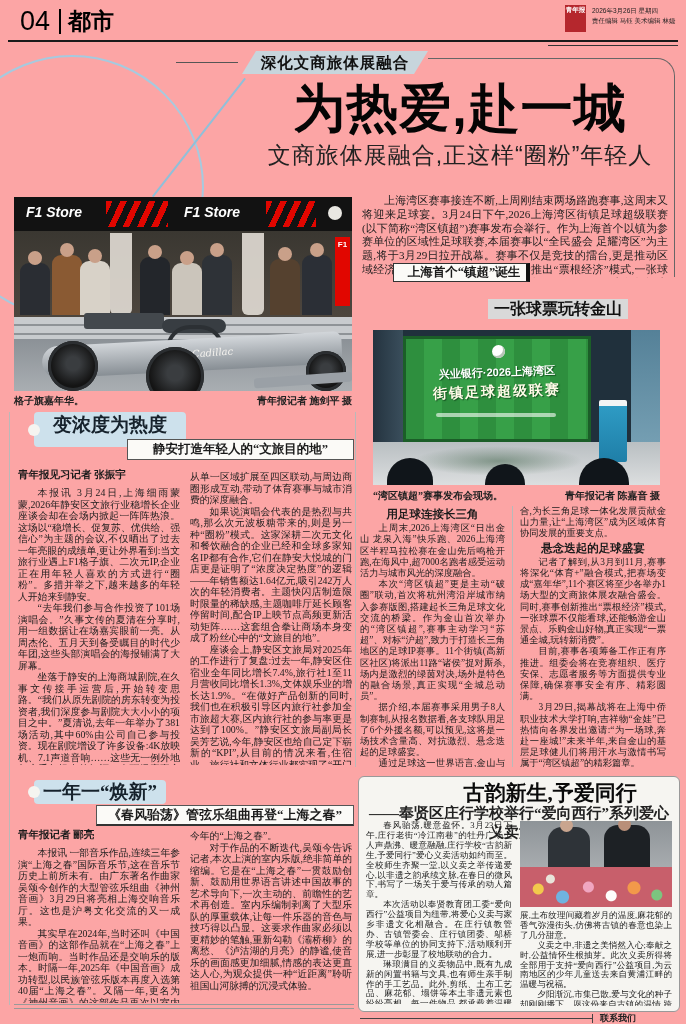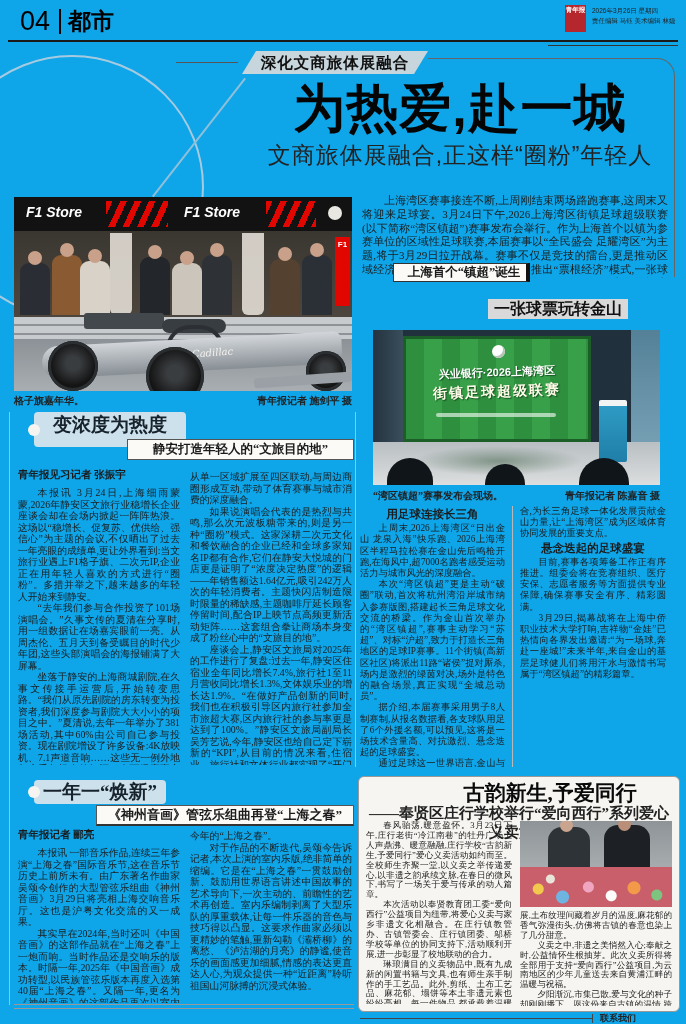--- a/index.html
+++ b/index.html
@@ -1,16 +1,16 @@
 <!DOCTYPE html>
 <html><head>
 <meta charset="utf-8">
 <style>
   html,body{margin:0;padding:0;background:#d8d7d3;}
-  .page{position:relative;width:686px;height:1024px;margin:0 auto;background:#0ea5e9;
+  .page{position:relative;width:686px;height:1024px;margin:0 auto;background:#fca5a5;
         overflow:hidden;font-family:"Liberation Serif","DejaVu Serif",serif;color:#1b1b1b;}
   .abs{position:absolute;}
   .sans{font-family:"Liberation Sans","DejaVu Sans",sans-serif;}
   .colbody{position:absolute;text-align:justify;overflow:hidden;color:#1c1c1c;}
   .colbody p{margin:0;text-indent:2em;}
   .colbody p.cont{text-indent:0;}
   .colbody p.sub{text-indent:0;text-align:center;font-weight:bold;margin:3px 0;font-size:11.5px;}
   .fs10{font-size:9.8px;line-height:11.5px;}
   .fs93{font-size:9.3px;line-height:11.2px;}
   .fs86{font-size:8.6px;line-height:9.9px;}
@@ -122,21 +122,21 @@
     <p>“去年我们参与合作投资了101场演唱会。”久事文传的夏清在分享时,用一组数据让在场嘉宾眼前一亮。从周杰伦、五月天到备受瞩目的时代少年团,这些头部演唱会的海报铺满了大屏幕。</p>
     <p>坐落于静安的上海商城剧院,在久事文传接手运营后,开始转变思路。“我们从原先剧院的房东转变为投资者,我们深度参与剧院大大小小的项目之中。”夏清说,去年一年举办了381场活动,其中60%由公司自己参与投资。现在剧院增设了许多设备:4K放映机、7.1声道音响……这些无一例外地都广受年轻人的好评。在顶级赛事方面,久事文传同样有所布局,每年久事文传都会配合F1中国大奖赛打造“格子旗嘉年华”,今年已</p>
   </div>
   <div class="colbody fs10" style="left:190px;top:471px;width:162px;height:294px;">
     <p class="cont">从单一区域扩展至四区联动,与周边商圈形成互动,带动了体育赛事与城市消费的深度融合。</p>
     <p>如果说演唱会代表的是热烈与共鸣,那么次元波板糖带来的,则是另一种“圈粉”模式。这家深耕二次元文化和餐饮融合的企业已经和全球多家知名IP都有合作,它们在静安大悦城的门店更是证明了“浓度决定热度”的逻辑——年销售额达1.64亿元,吸引242万人次的年轻消费者。主题快闪店制造限时限量的稀缺感,主题咖啡厅延长顾客停留时间,配合IP上映节点高频更新活动矩阵……这套组合拳让商场本身变成了粉丝心中的“文旅目的地”。</p>
     <p>座谈会上,静安区文旅局对2025年的工作进行了复盘:过去一年,静安区住宿业全年同比增长7.4%,旅行社1至11月营收同比增长1.3%,文体娱乐业的增长达1.9%。“在做好产品创新的同时,我们也在积极引导区内旅行社参加全市旅超大赛,区内旅行社的参与率更是达到了100%。”静安区文旅局副局长吴芳艺说,今年,静安区也给自己定下崭新的“KPI”,从目前的情况来看,住宿业、旅行社和文体行业都实现了“开门红”。“我们也期待今年继续交出一份让大家满意的答卷!”</p>
   </div>
 
   <div class="tab" style="left:34px;top:780px;width:132px;height:24px;line-height:24px;font-size:19px;"><span class="notch"></span><span>一年一“焕新”</span></div>
-  <div class="boxtitle" style="left:96px;top:805px;width:256px;height:18px;line-height:18px;font-size:13px;border-bottom:2px solid #333;">《神州音画》管弦乐组曲再登“上海之春”</div>
+  <div class="boxtitle" style="left:96px;top:805px;width:256px;height:18px;line-height:18px;font-size:13px;border-bottom:2px solid #333;">《春风骀荡》管弦乐组曲再登“上海之春”</div>
   <div class="abs" style="left:18px;top:828px;font-size:10.5px;font-weight:bold;">青年报记者 郦亮</div>
   <div class="colbody fs10" style="left:18px;top:847px;width:162px;height:156px;">
     <p>本报讯 一部音乐作品,连续三年参演“上海之春”国际音乐节,这在音乐节历史上前所未有。由广东著名作曲家吴颂今创作的大型管弦乐组曲《神州音画》3月29日将亮相上海交响音乐厅。这也是沪粤文化交流的又一成果。</p>
     <p>其实早在2024年,当时还叫《中国音画》的这部作品就在“上海之春”上一炮而响。当时作品还是交响乐的版本。时隔一年,2025年《中国音画》成功转型,以民族管弦乐版本再度入选第40届“上海之春”。又隔一年,更名为《神州音画》的这部作品再次以室内乐版本来到</p>
   </div>
   <div class="colbody fs10" style="left:190px;top:830px;width:162px;height:172px;">
     <p class="cont">今年的“上海之春”。</p>
     <p>对于作品的不断迭代,吴颂今告诉记者,本次上演的室内乐版,绝非简单的缩编。它是在“上海之春”一贯鼓励创新、鼓励用世界语言讲述中国故事的艺术导向下,一次主动的、前瞻性的艺术再创造。室内乐编制剥离了大型乐队的厚重载体,让每一件乐器的音色与技巧得以凸显。这要求作曲家必须以更精妙的笔触,重新勾勒《灞桥柳》的离愁、《泸沽湖的月亮》的静谧,使音乐的画面感更加细腻,情感的表达更直达人心,为观众提供一种“近距离”聆听祖国山河脉搏的沉浸式体验。</p>
   </div>
 
@@ -167,20 +167,21 @@
   <div class="colbody fs93" style="left:360px;top:506px;width:145px;height:261px;">
     <p class="sub">用足球连接长三角</p>
     <p>上周末,2026上海湾区“日出金山 龙泉入海”快乐跑、2026上海湾区半程马拉松赛在金山先后鸣枪开跑,在海风中,超7000名跑者感受运动活力与城市风光的深度融合。</p>
     <p>本次“湾区镇超”更是主动“破圈”联动,首次将杭州湾沿岸城市纳入参赛版图,搭建起长三角足球文化交流的桥梁。作为金山首次举办的“湾区镇超”,赛事主动学习“苏超”、对标“沪超”,致力于打造长三角地区的足球IP赛事。11个街镇(高新区社区)将派出11路“诸侯”捉对厮杀,场内是激烈的绿茵对决,场外是特色的融合场景,真正实现“全城总动员”。</p>
     <p>据介绍,本届赛事采用男子8人制赛制,从报名数据看,各支球队用足了6个外援名额,可以预见,这将是一场技术含量高、对抗激烈、悬念迭起的足球盛宴。</p>
     <p>通过足球这一世界语言,金山与湾区城市将实现更深层次的体育文化融</p>
   </div>
   <div class="colbody fs93" style="left:520px;top:506px;width:146px;height:261px;">
     <p class="cont">合,为长三角足球一体化发展贡献金山力量,让“上海湾区”成为区域体育协同发展的重要支点。</p>
     <p class="sub">悬念迭起的足球盛宴</p>
+    <p>记者了解到,从3月到11月,赛事将深化“体育+”融合模式,把赛场变成“嘉年华”,11个赛区将至少各举办1场大型的文商旅体展农融合盛会。同时,赛事创新推出“票根经济”模式,一张球票不仅能看球,还能畅游金山景点、乐购金山好物,真正实现“一票通全城,玩转新消费”。</p>
     <p>目前,赛事各项筹备工作正有序推进。组委会将在竞赛组织、医疗安保、志愿者服务等方面提供专业保障,确保赛事安全有序、精彩圆满。</p>
     <p>3月29日,揭幕战将在上海中侨职业技术大学打响,吉祥物“金娃”已热情向各界发出邀请:“为一场球,奔赴一座城!”未来半年,来自金山的基层足球健儿们将用汗水与激情书写属于“湾区镇超”的精彩篇章。</p>
   </div>
 
   <div class="abs" style="left:358px;top:776px;width:320px;height:234px;border:1px solid #999;border-radius:6px;background:#f6f5f1;"></div>
   <div class="abs" style="left:430px;top:779px;width:240px;text-align:center;font-size:21px;font-weight:900;color:#0a0a0a;">古韵新生,予爱同行</div>
   <div class="abs" style="left:366px;top:804px;width:306px;text-align:center;font-size:15px;font-weight:bold;color:#222;">——奉贤区庄行学校举行“爱向西行”系列爱心义卖活动</div>
   <div class="colbody fs86" style="left:366px;top:821px;width:146px;height:183px;">
     <p>春风骀荡,暖意盈怀。3月23日下午,庄行老街“冷江南巷”的牡丹广场上人声鼎沸、暖意融融,庄行学校“古韵新生,予爱同行”爱心义卖活动如约而至。全校师生齐聚一堂,以义卖之举传递爱心,以非遗之韵承续文脉,在春日的微风下,书写了一场关于爱与传承的动人篇章。</p>
     <p>本次活动以奉贤教育团工委“爱向西行”公益项目为纽带,将爱心义卖与家乡非遗文化相融合。在庄行镇教管办、古镇管委会、庄行镇团委、邬桥学校等单位的协同支持下,活动顺利开展,进一步彰显了校地联动的合力。</p>

